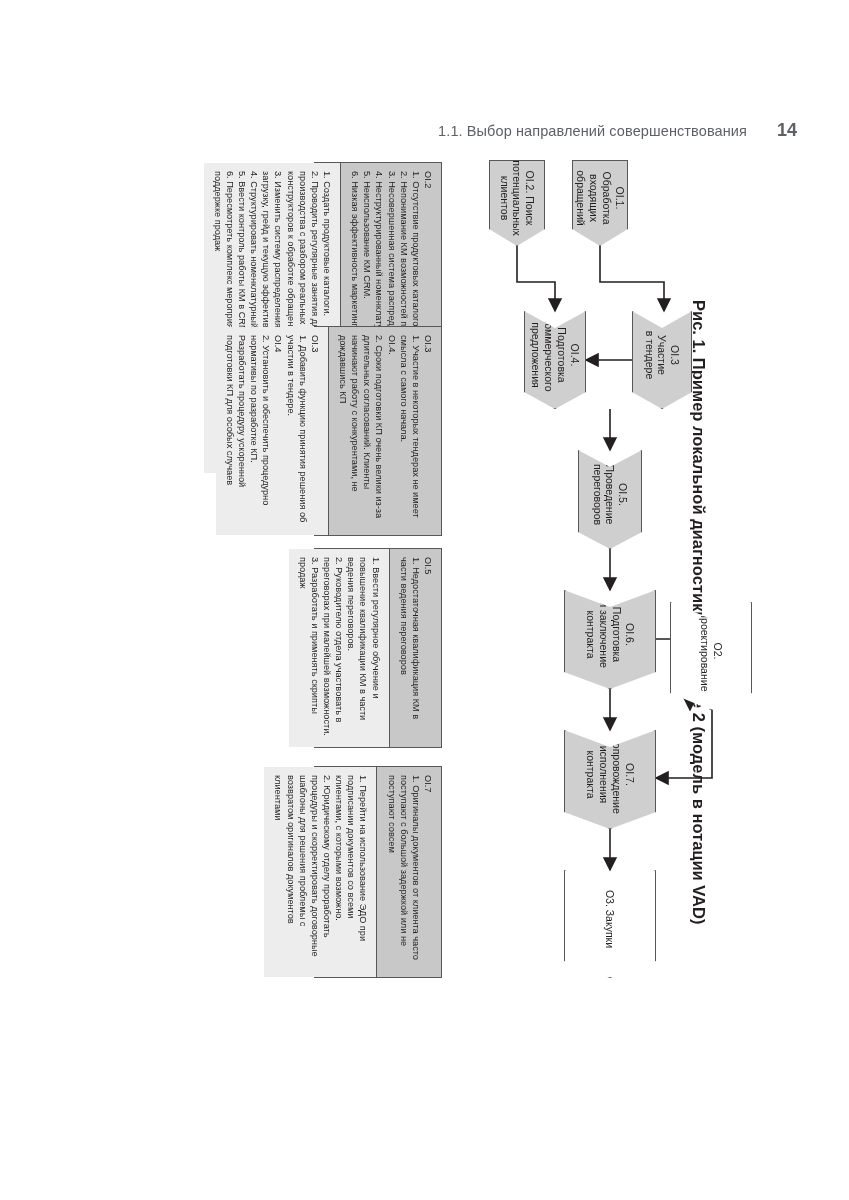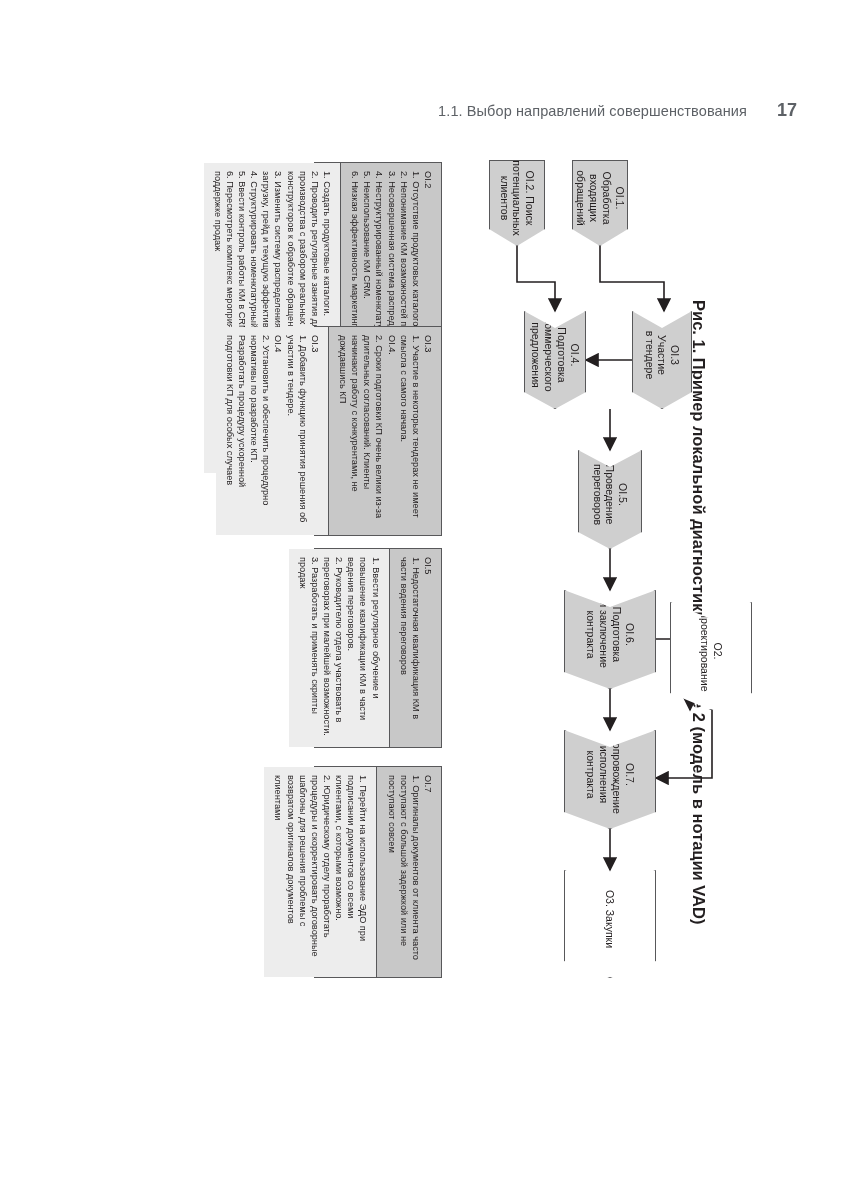--- a/index.html
+++ b/index.html
@@ -5,21 +5,21 @@
   html,body{margin:0;padding:0;}
   body{
     width:849px;height:1200px;background:#ffffff;
     font-family:"Liberation Sans", sans-serif;
     color:#231f20;overflow:hidden;position:relative;
   }
   .page{position:absolute;inset:0;}
 
   
   .runhead{
-    position:absolute;left:0;right:52px;top:100px;
+    position:absolute;left:0;right:52px;top:120px;
     display:flex;justify-content:flex-end;align-items:baseline;
     gap:30px;
   }
   .runhead .rh-title{font-size:14.5px;color:#5d6166;letter-spacing:.1px;}
   .runhead .rh-page{font-size:18px;font-weight:bold;color:#5d6166;}
 
   
   .caption{
     position:absolute;
     left:708px;top:300px;
@@ -83,21 +83,21 @@
   
   .wires{position:absolute;inset:0;overflow:visible;pointer-events:none;}
 </style>
 </head>
 <body>
 
 <div class="page">
 
   <div class="runhead">
     <div class="rh-title">1.1. Выбор направлений совершенствования</div>
-    <div class="rh-page">17</div>
+    <div class="rh-page">14</div>
   </div>
 
   <div class="caption">Рис. 1. Пример локальной диагностики на уровне 2 (модель в нотации VAD)</div>
 
   <div class="diagram-wrap">
     <div class="diagram">
 
       <svg class="wires" viewBox="0 0 1020 640" preserveAspectRatio="none">
         <defs>
           <marker id="ah" markerWidth="9" markerHeight="9" refX="8" refY="4.5" orient="auto">

